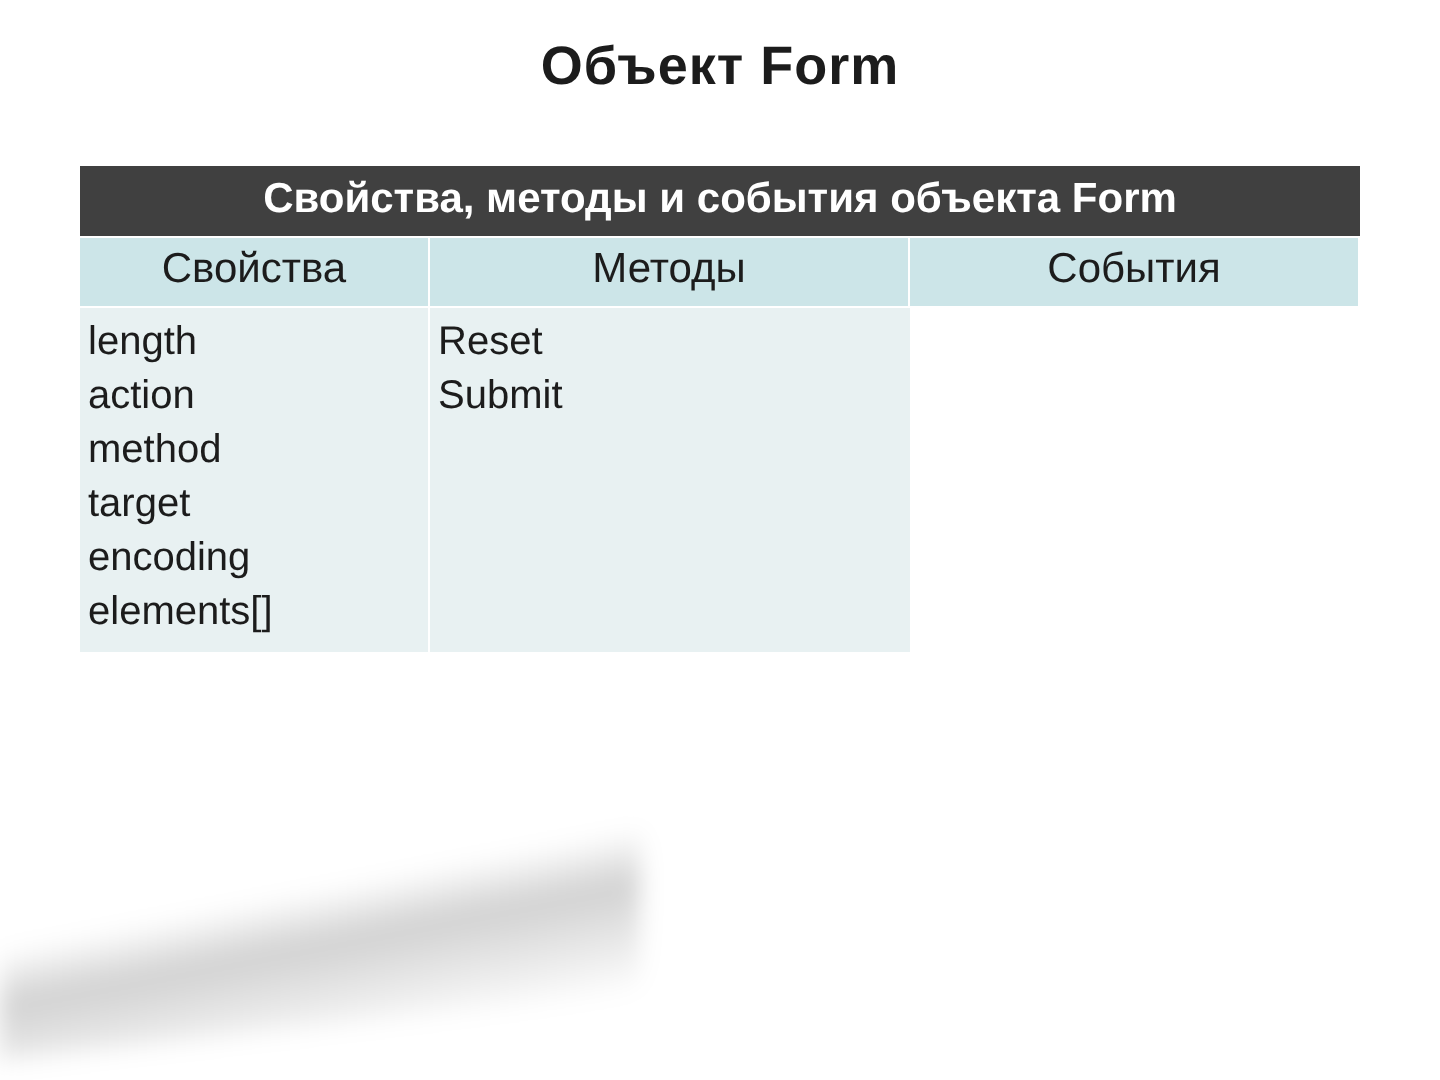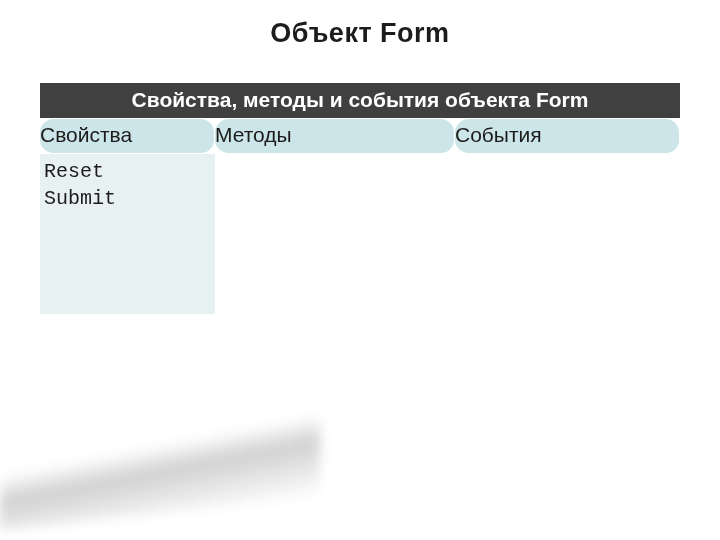--- a/index.html
+++ b/index.html
@@ -28,24 +28,24 @@
     font-size: 21px;
     text-align: center;
     padding: 5px 0 6px 0;
     border-bottom: 1px solid #fff;
   }
 
   .col-head {
     background: #cce5e8;
     color: #1c1c1c;
     font-size: 21px;
+    text-align: center;
     padding: 4px 0 6px 0;
     border-right: 1px solid #fff;
     border-bottom: 1px solid #fff;
-    border-radius: 14px;
   }
   .col-head:last-of-type { border-right: none; }
 
   .cell {
     background: #e8f1f2;
     color: #1c1c1c;
     font-size: 20px;
     padding: 4px 4px 6px 4px;
     border-right: 1px solid #fff;
     min-height: 160px;
@@ -71,17 +71,23 @@
 
 <h1 class="title">Объект Form</h1>
 
 <div class="table">
   <div class="table-header-row">Свойства, методы и события объекта  Form</div>
 
   <div class="col-head">Свойства</div>
   <div class="col-head">Методы</div>
   <div class="col-head">События</div>
 
-  <div class="cell" style="white-space: pre-line; font-family: Liberation Mono, monospace;">Reset
+  <div class="cell" style="white-space: pre-line;">length
+ action
+ method
+ target
+ encoding
+ elements[]</div>
+  <div class="cell" style="white-space: pre-line;">Reset
  Submit</div>
 </div>
 
 <div class="shadow-deco"></div>
 
 </body></html>

